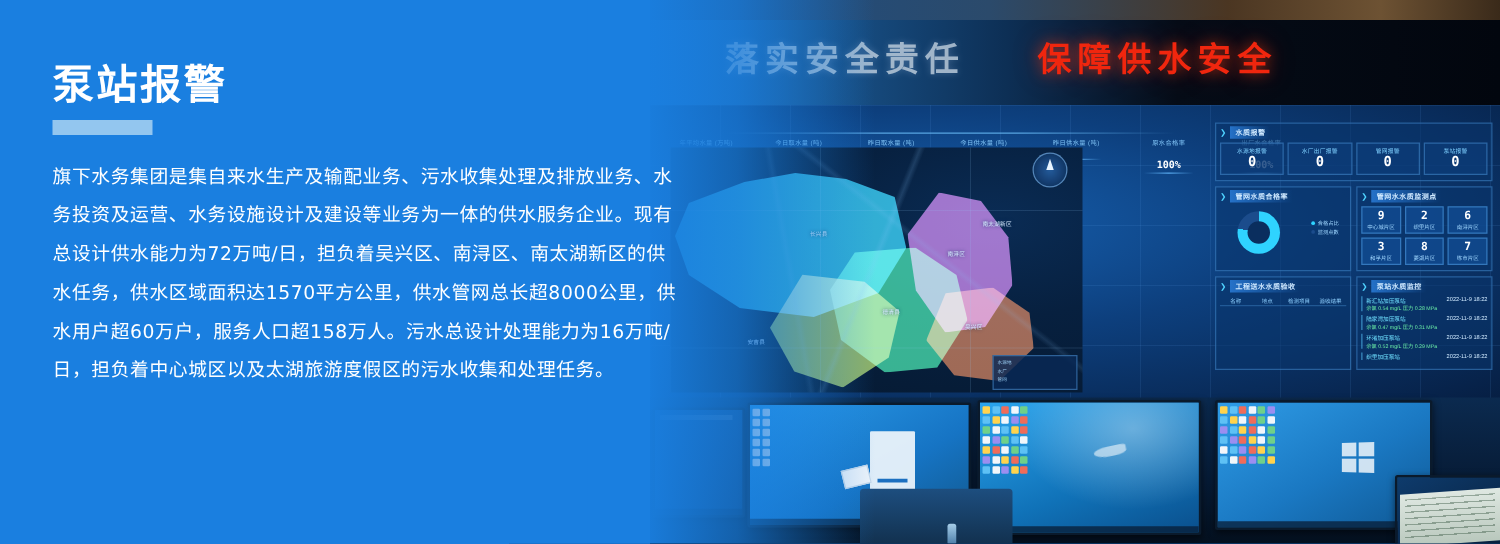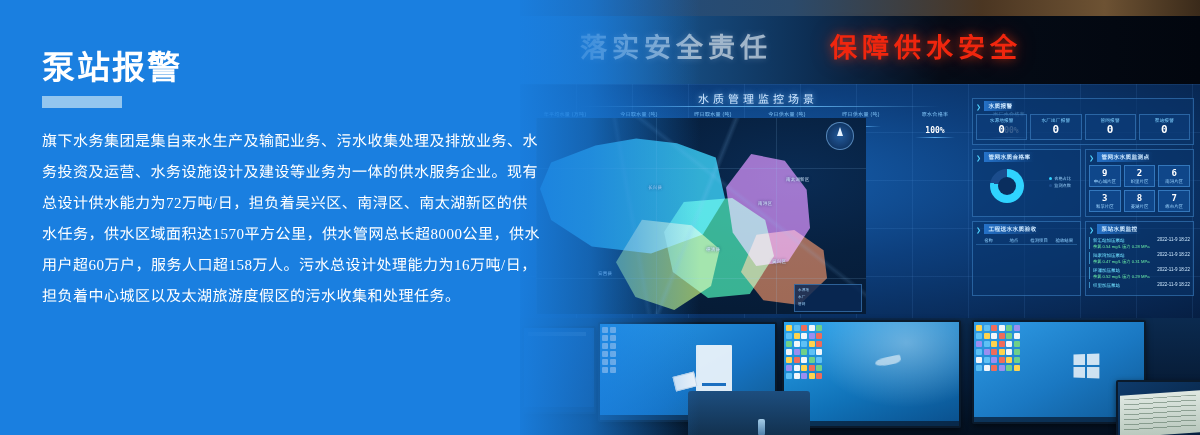--- a/index.html
+++ b/index.html
@@ -530,39 +530,38 @@
   }
   .desc {
     margin-top: 18px;
     width: 500px;
     font-size: 15px;
     line-height: 31px;
     color: #ffffff;
     letter-spacing: .5px;
     font-family: "DejaVu Sans", "Liberation Sans", sans-serif;
   }
-  .desc p { margin: 0; font-family: Liberation Serif, serif; }
+  .desc p { margin: 0; }
 </style>
 </head>
 <body>
 
 <div class="banner">
 
   <div class="photo">
 
     <div class="ceiling"></div>
     <div class="wall-dark"></div>
 
     <div class="slogan slogan-left">落实安全责任</div>
     <div class="slogan slogan-right">保障供水安全</div>
 
     <div class="wall">
       <div class="wall-grid-lines"></div>
 
-      <div class="wall-title">水质管理监控场景</div>
       <div class="wall-title-bar"></div>
 
       <div class="kpi-strip">
         <div class="kpi">
           <div class="k-label">年平均水量 (万吨)</div>
           <div class="k-val"></div>
           <div class="k-underline"></div>
         </div>
         <div class="kpi">
           <div class="k-label">今日取水量 (吨)</div>

